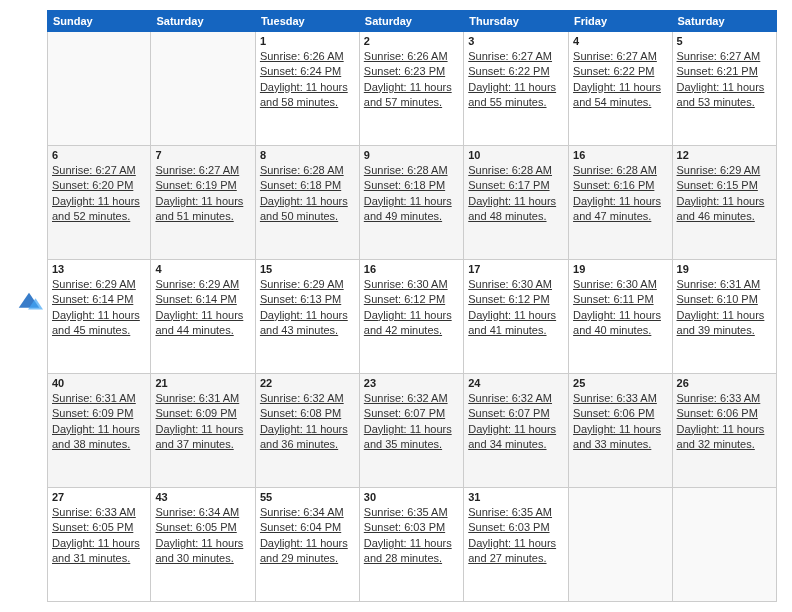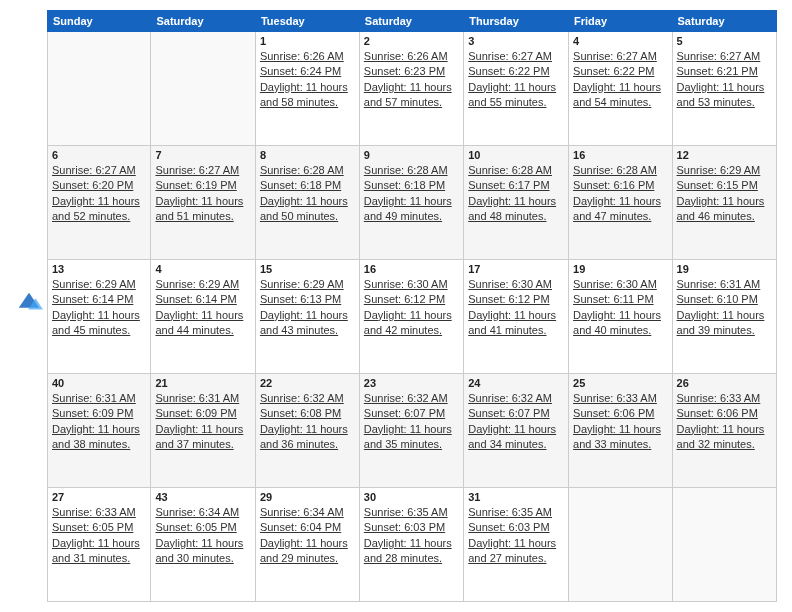--- a/index.html
+++ b/index.html
@@ -252,21 +252,21 @@
         <tr>
           <td>
             <span class="day-num">27</span>
             <div class="day-info">Sunrise: 6:33 AM<br>Sunset: 6:05 PM<br>Daylight: 11 hours and 31 minutes.</div>
           </td>
           <td>
             <span class="day-num">43</span>
             <div class="day-info">Sunrise: 6:34 AM<br>Sunset: 6:05 PM<br>Daylight: 11 hours and 30 minutes.</div>
           </td>
           <td>
-            <span class="day-num">29</span>
+            <span class="day-num">55</span>
             <div class="day-info">Sunrise: 6:34 AM<br>Sunset: 6:04 PM<br>Daylight: 11 hours and 29 minutes.</div>
           </td>
           <td>
             <span class="day-num">30</span>
             <div class="day-info">Sunrise: 6:35 AM<br>Sunset: 6:03 PM<br>Daylight: 11 hours and 28 minutes.</div>
           </td>
           <td>
             <span class="day-num">31</span>
             <div class="day-info">Sunrise: 6:35 AM<br>Sunset: 6:03 PM<br>Daylight: 11 hours and 27 minutes.</div>
           </td>

